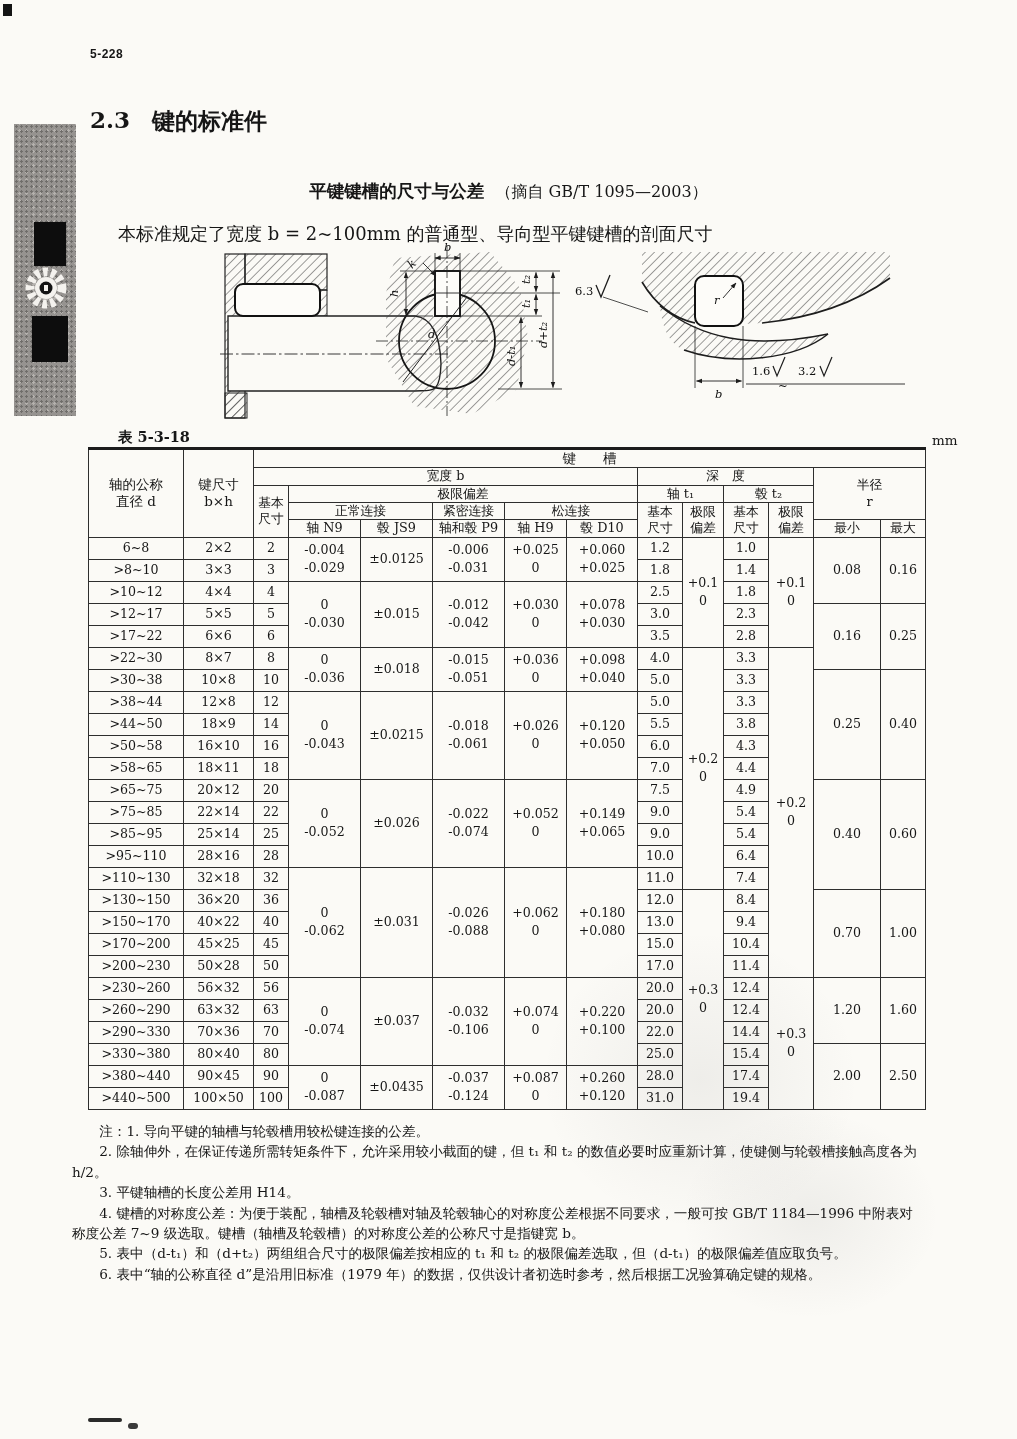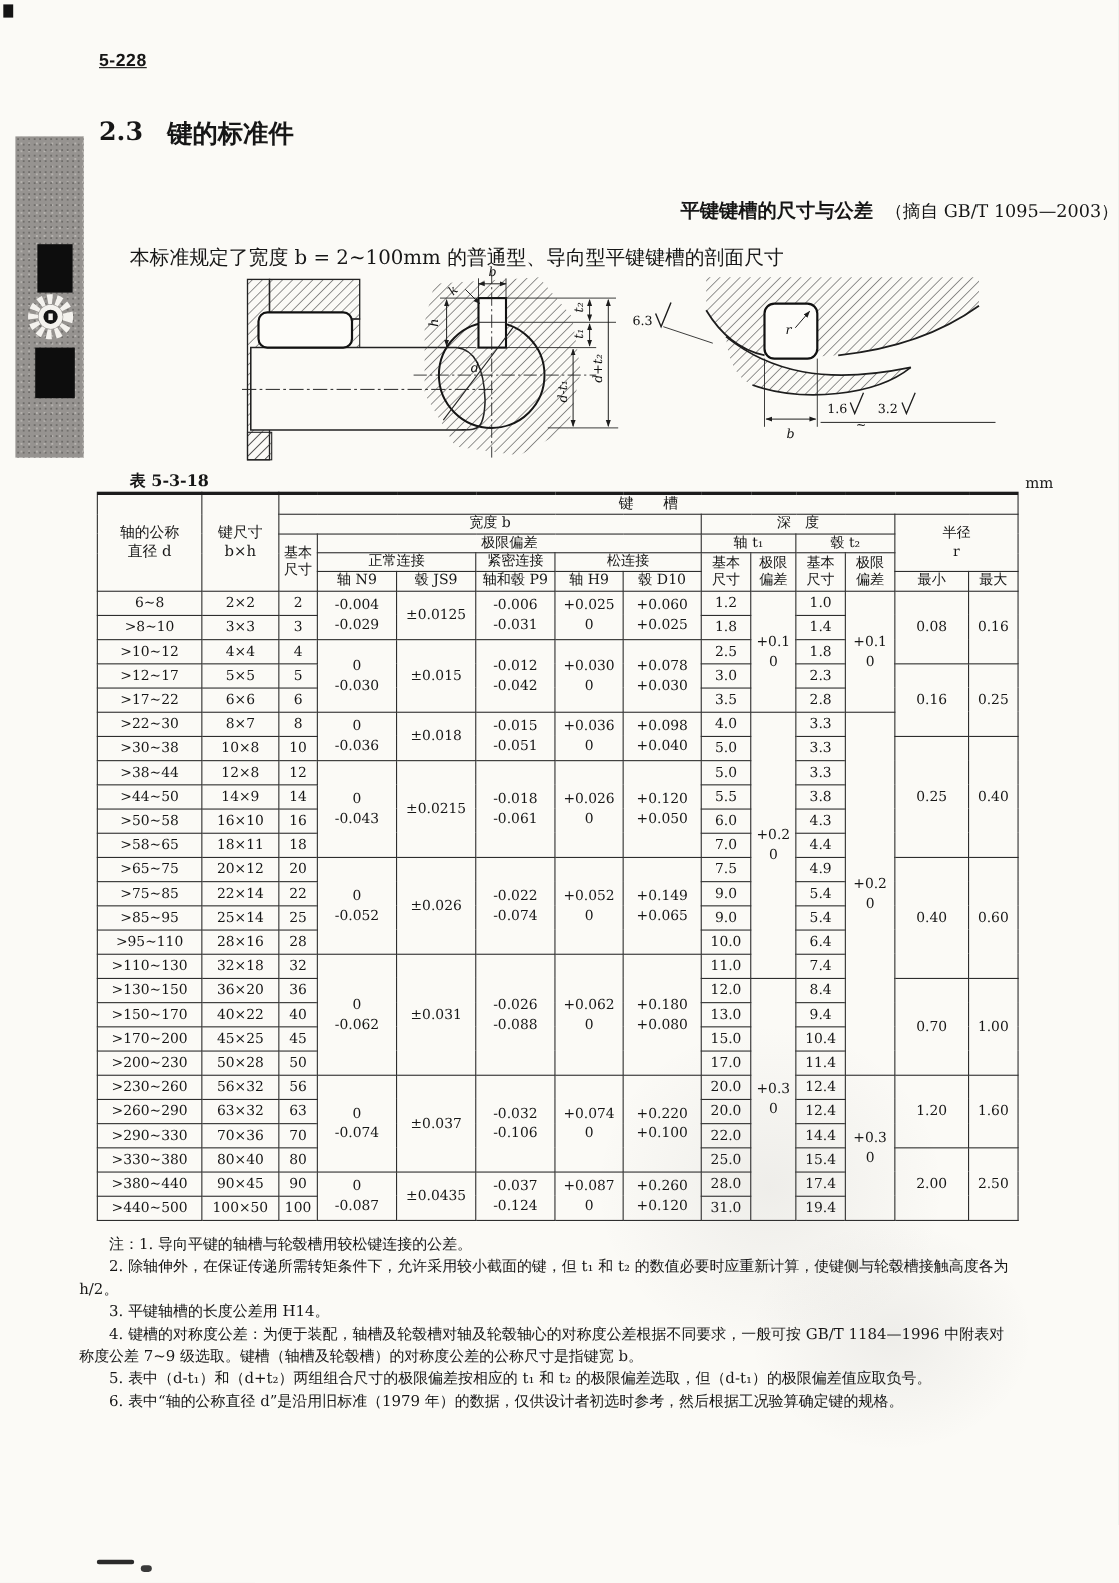--- a/index.html
+++ b/index.html
@@ -9,23 +9,23 @@
   .edge-strip{position:absolute;left:14px;top:124px;width:62px;height:292px;background:#969390;
     background-image:radial-gradient(#6f6d6a 1px,transparent 1.3px),radial-gradient(#b5b2ae 1px,transparent 1.2px);
     background-size:5px 5px,7px 7px;background-position:0 0,2px 3px;}
   .edge-block{position:absolute;background:#0d0d0d;}
   .corner-mark{position:absolute;left:3px;top:4px;width:9px;height:12px;background:#141414;}
   .bottom-mark1{position:absolute;left:88px;top:1418px;width:34px;height:4px;background:#2a2a2a;border-radius:2px;}
   .bottom-mark2{position:absolute;left:128px;top:1423px;width:10px;height:6px;background:#3a3a3a;border-radius:3px;}
   .stain{position:absolute;border-radius:50%;background:radial-gradient(rgba(70,70,70,0.07),rgba(70,70,70,0.0) 70%);}
 
   .page-number{position:absolute;left:90px;top:47px;font-family:"Liberation Sans","DejaVu Sans",sans-serif;
-    font-weight:bold;font-size:16px;letter-spacing:.5px;text-decoration:underline;}
+    font-weight:bold;font-size:12px;letter-spacing:.5px;}
   .section-heading{position:absolute;left:90px;top:106px;font-size:23px;font-weight:bold;display:flex;gap:22px;}
-  .doc-title{position:absolute;left:0;top:179px;width:1017px;text-align:right;}
+  .doc-title{position:absolute;left:0;top:179px;width:1017px;text-align:center;}
   .doc-title .main{font-size:17.5px;font-weight:bold;}
   .doc-title .source{font-size:16px;margin-left:6px;}
   .intro{position:absolute;left:118px;top:222px;font-size:18px;}
 
   .figs{position:absolute;left:190px;top:238px;}
   .fig-label{font-style:italic;font-size:11.5px;fill:#111;font-family:"DejaVu Serif",serif;}
   .fig-num{font-size:11.5px;fill:#111;font-family:"DejaVu Serif",serif;}
 
   .table-caption{position:absolute;left:118px;top:428px;font-size:14.5px;font-weight:bold;}
   .unit{position:absolute;left:932px;top:432px;font-size:13.5px;}
@@ -470,21 +470,21 @@
           </td>
           <td>
             <div class="tv">3.3</div>
           </td>
         </tr>
         <tr>
           <td>
             <div class="tv">&gt;44~50</div>
           </td>
           <td>
-            <div class="tv">14×9</div>
+            <div class="tv">18×9</div>
           </td>
           <td>
             <div class="tv">14</div>
           </td>
           <td>
             <div class="tv">5.5</div>
           </td>
           <td>
             <div class="tv">3.8</div>
           </td>

